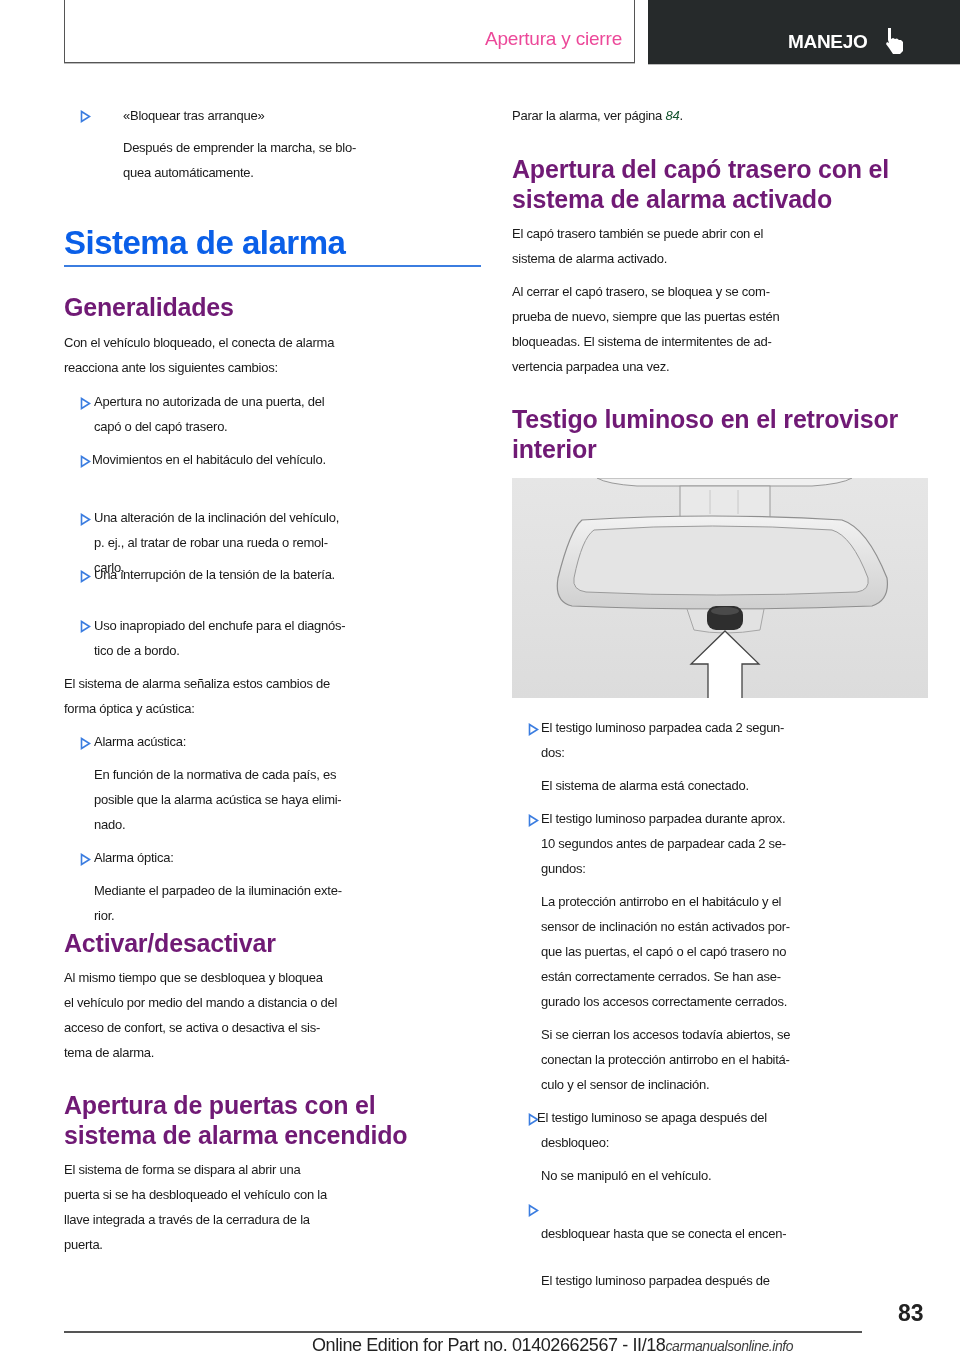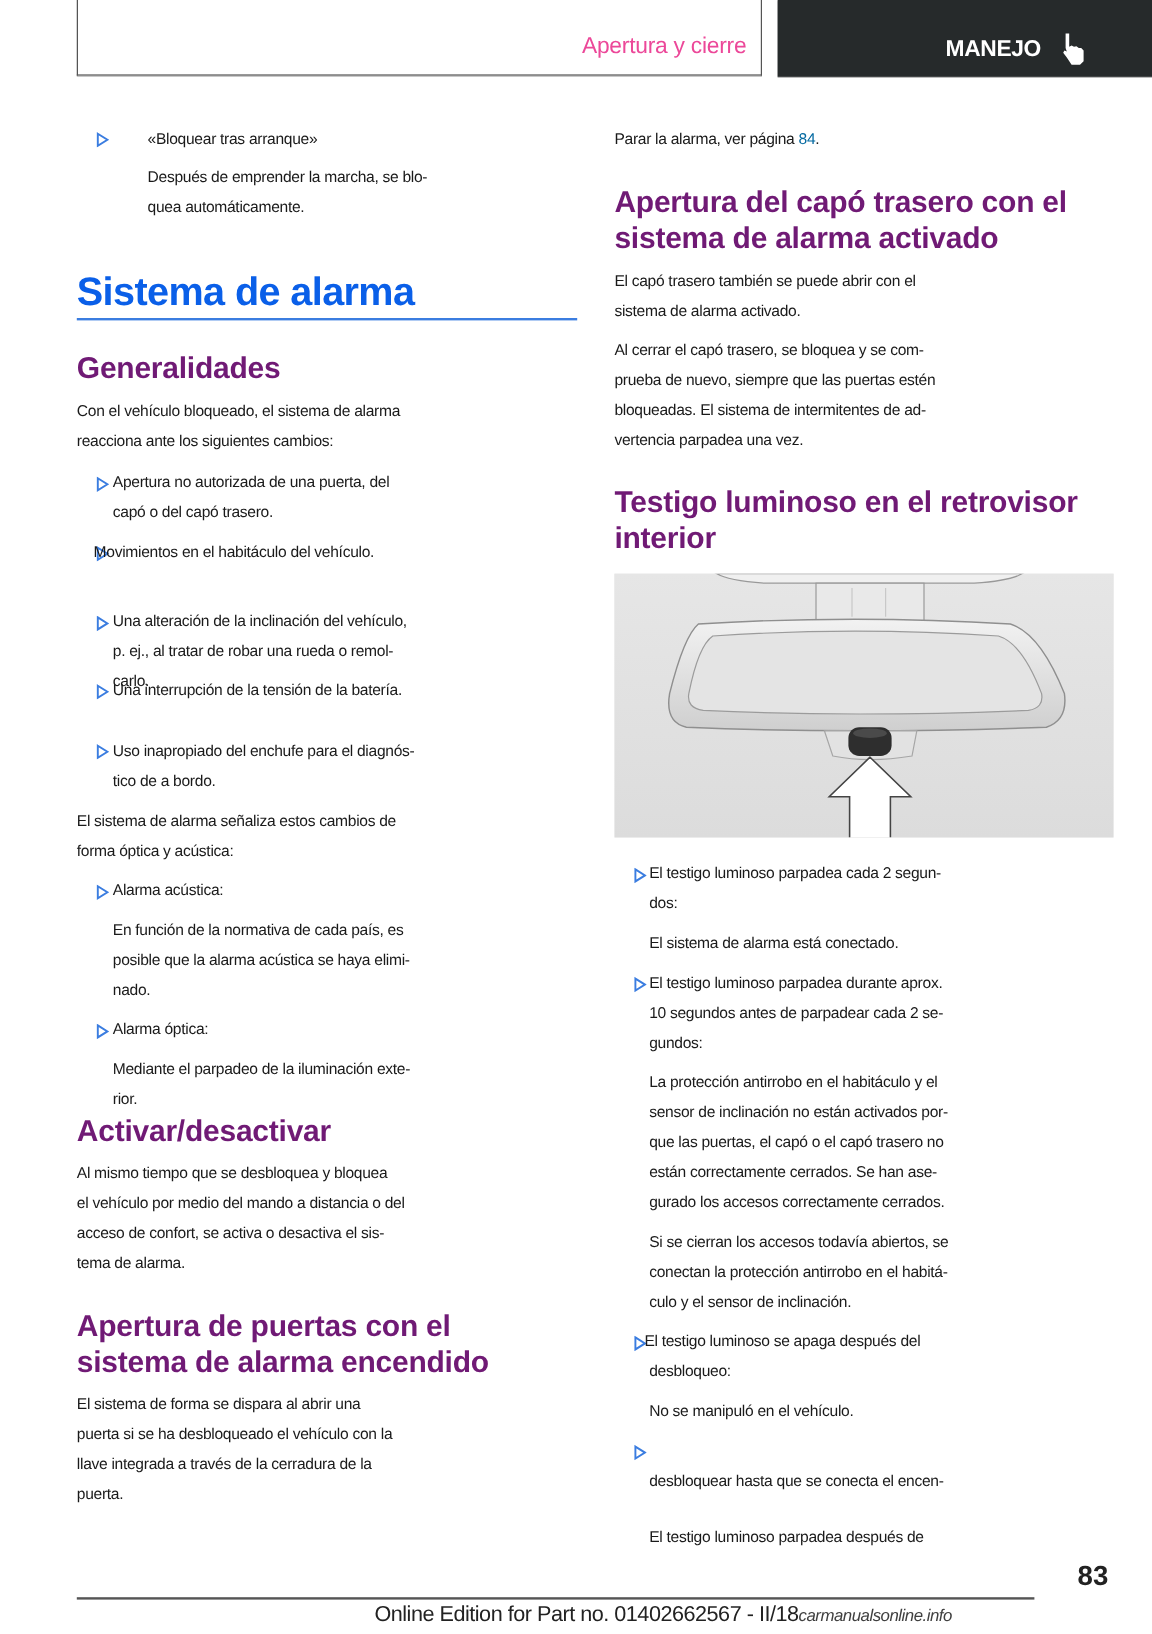--- a/index.html
+++ b/index.html
@@ -12,21 +12,21 @@
     .hdr-right { position:absolute; left:648px; top:0; width:312px; height:64px; background:#262a2b;
                  box-shadow:0 1px 0 #bbb;text-align:right; }
     .hdr-right .t { position:absolute; left:140px; top:31px; font-size:19px; font-weight:bold; color:#fff; letter-spacing:-0.3px; }
     .hdr-right .ic { position:absolute; left:236px; top:26px; width:22px; height:30px; }
     .p { position:absolute; font-size:13px; line-height:25.5px; color:#1a1a1a; letter-spacing:-0.25px; }
     .h1 { position:absolute; font-size:33px; font-weight:bold; color:#0a5fe8; letter-spacing:-0.5px; }
     .h2 { position:absolute; font-size:25px; line-height:30px; font-weight:bold; color:#701a75; letter-spacing:-0.2px; }
     .rule { position:absolute; height:2px; background:#3b7de0; }
     .bul { position:absolute; width:12px; height:14px; }
     .bul svg { display:block; }
-    .link { color:#0369a1; }
+    .link { color:#14532d;font-style:italic; }
     .img { position:absolute; left:512px; top:478px; width:416px; height:220px; background:#e3e3e3; overflow:hidden; }
     .footline { position:absolute; left:64px; top:1331px; width:798px; height:2px; background:#555; }
     .pagenum { position:absolute; left:898px; top:1300px; font-size:23px; font-weight:bold; color:#222; }
     .foot { position:absolute; left:312px; top:1335px; font-size:18px; color:#222; letter-spacing:-0.4px; white-space:nowrap; }
     .foot .wm { color:#404040; font-size:14px;font-style:italic; }
   </style>
 </head>
 <body>
 
 <div class="hdr-left">
@@ -48,37 +48,37 @@
       </svg>
     </span>
   <div class="p" style="left:123px;top:103px">«Bloquear tras arranque»</div>
   <div class="p" style="left:123px;top:135px">Después de emprender la marcha, se blo-</div>
   <div class="p" style="left:123px;top:160px">quea automáticamente.</div>
 
   <div class="h1" style="left:64px;top:224px">Sistema de alarma</div>
   <div class="rule" style="left:64px;top:265px;width:417px"></div>
 
   <div class="h2" style="left:64px;top:292px">Generalidades</div>
-  <div class="p" style="left:64px;top:330px">Con el vehículo bloqueado, el sistema de alarma</div>
+  <div class="p" style="left:64px;top:330px">Con el vehículo bloqueado, el conecta de alarma</div>
   <div class="p" style="left:64px;top:355px">reacciona ante los siguientes cambios:</div>
 
   <span class="bul" style="left:80px;top:397px">
       <svg width="11" height="13" viewBox="0 0 11 13">
         <path d="M1.5 1.5 L9.5 6.5 L1.5 11.5 Z" fill="none" stroke="#3b7de0" stroke-width="1.6"></path>
       </svg>
     </span>
   <div class="p" style="left:94px;top:389px">Apertura no autorizada de una puerta, del</div>
   <div class="p" style="left:94px;top:414px">capó o del capó trasero.</div>
 
   <span class="bul" style="left:80px;top:455px">
       <svg width="11" height="13" viewBox="0 0 11 13">
         <path d="M1.5 1.5 L9.5 6.5 L1.5 11.5 Z" fill="none" stroke="#3b7de0" stroke-width="1.6"></path>
       </svg>
     </span>
-  <div class="p" style="left:78px;top:447px">Movimientos en el habitáculo del vehículo.</div>
+  <div class="p" style="left:92px;top:447px">Movimientos en el habitáculo del vehículo.</div>
 
   <span class="bul" style="left:80px;top:513px">
       <svg width="11" height="13" viewBox="0 0 11 13">
         <path d="M1.5 1.5 L9.5 6.5 L1.5 11.5 Z" fill="none" stroke="#3b7de0" stroke-width="1.6"></path>
       </svg>
     </span>
   <div class="p" style="left:94px;top:505px">Una alteración de la inclinación del vehículo,</div>
   <div class="p" style="left:94px;top:530px">p. ej., al tratar de robar una rueda o remol-</div>
   <div class="p" style="left:94px;top:555px">carlo.</div>
 

